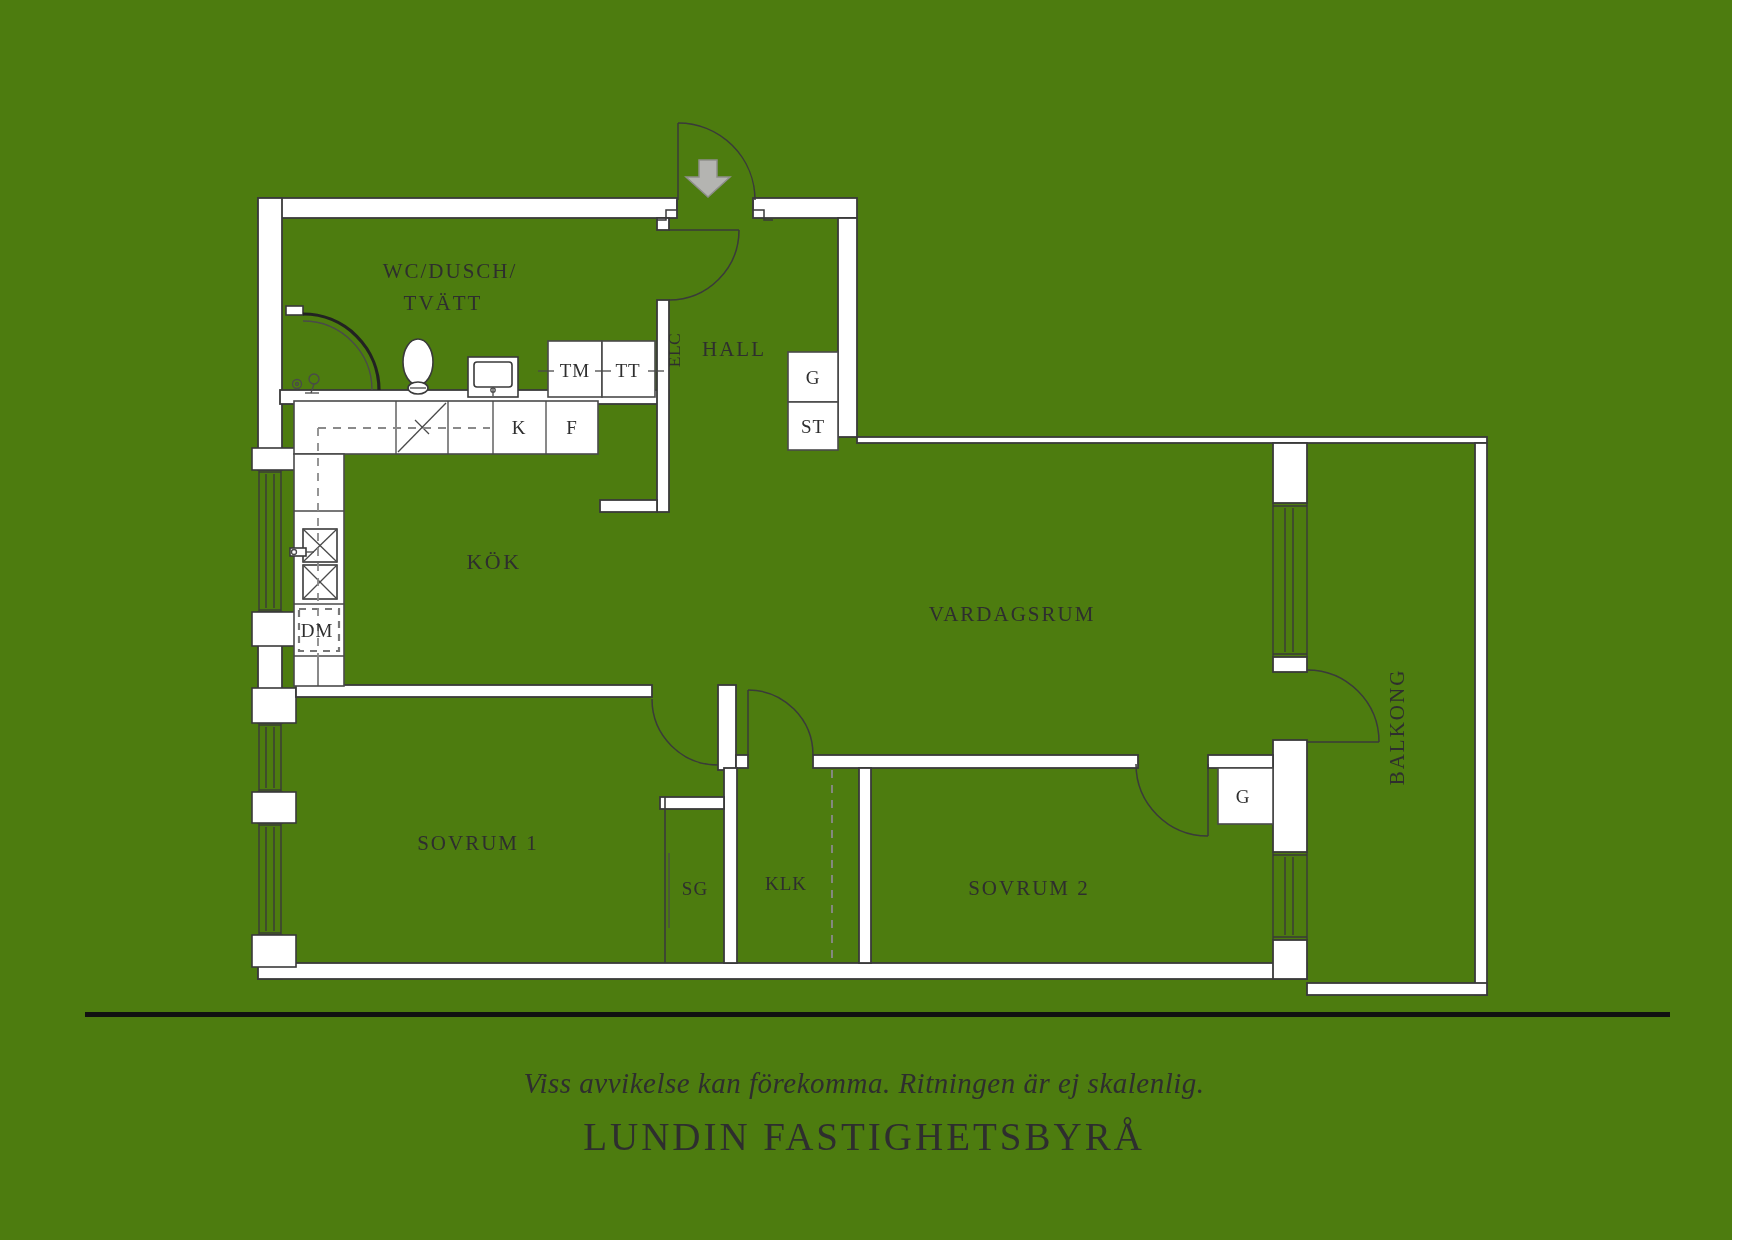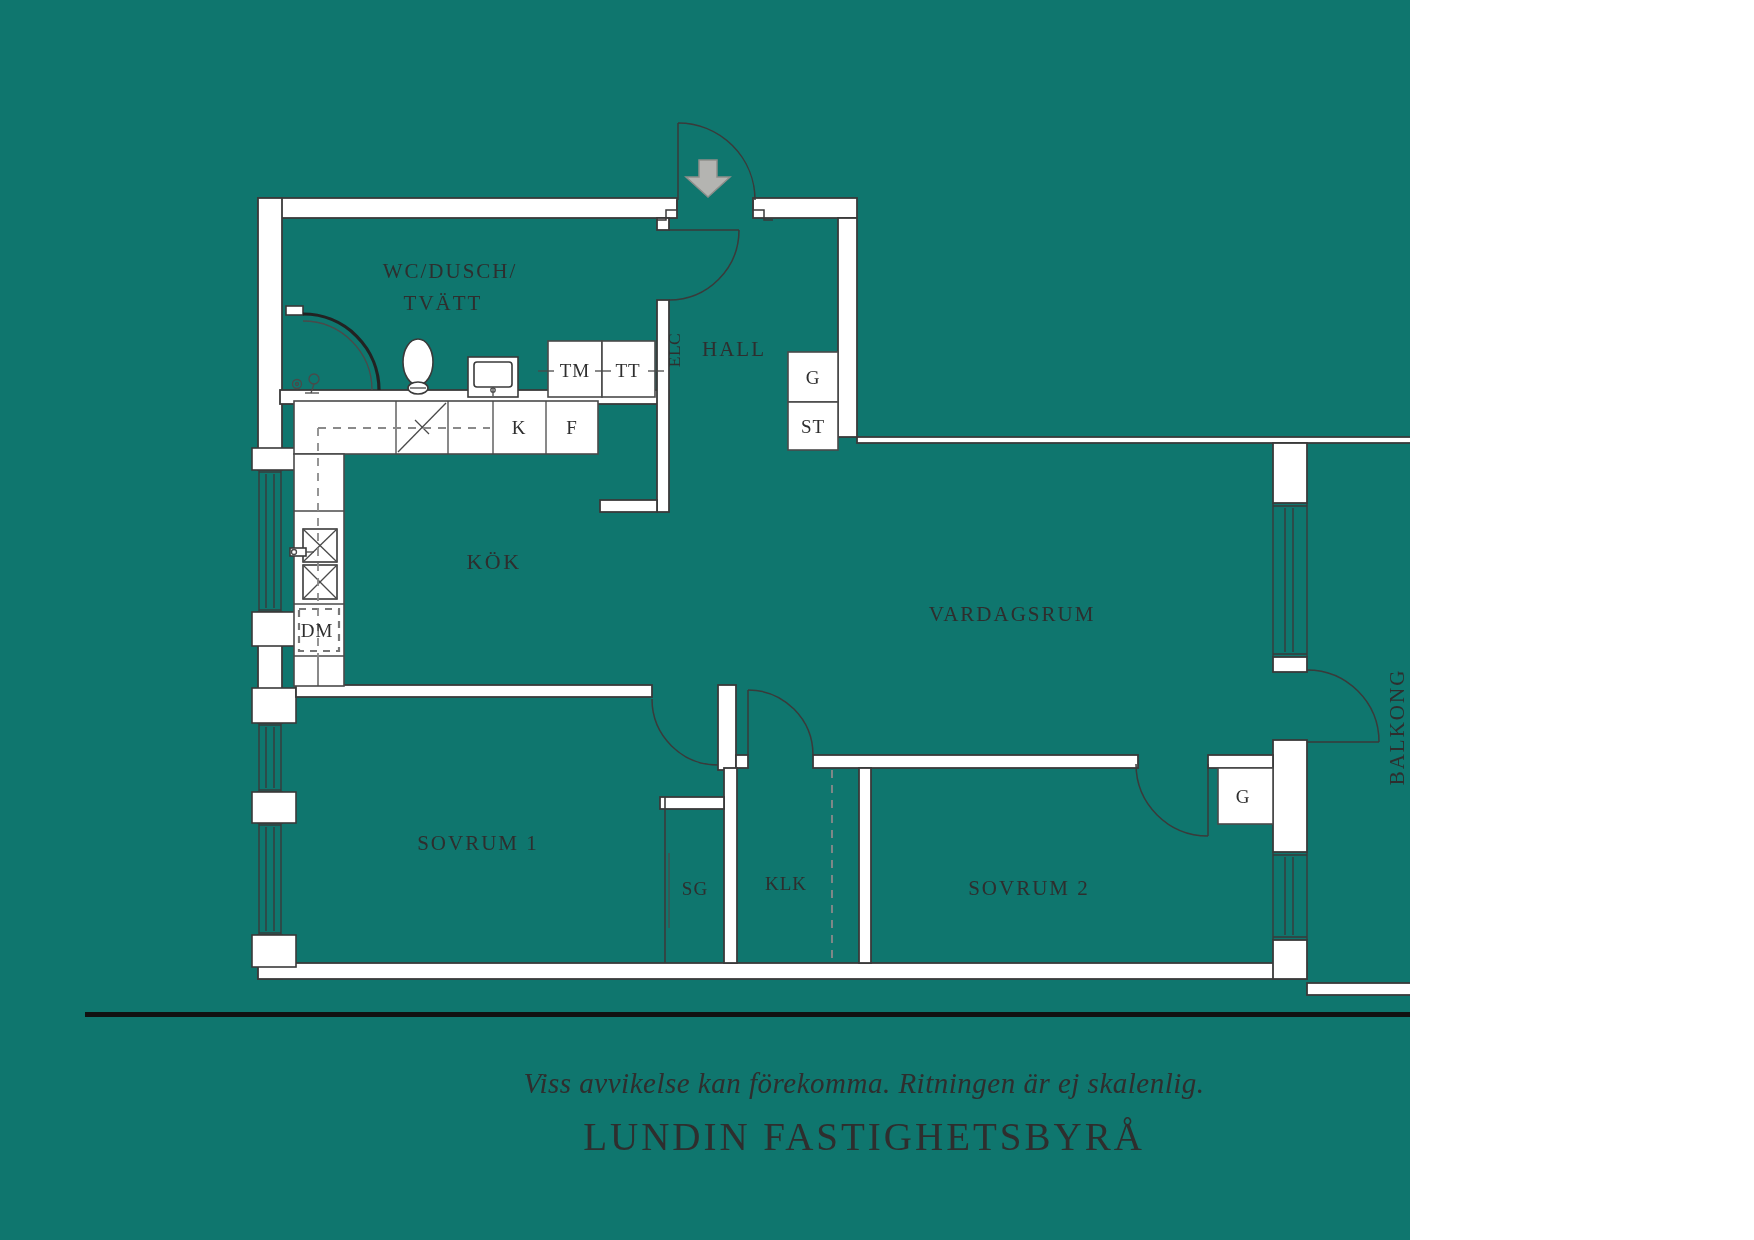--- a/index.html
+++ b/index.html
@@ -1,16 +1,16 @@
 <!DOCTYPE html>
 <html><head>
 <meta charset="utf-8">
 <style>
   html,body{margin:0;padding:0;background:#ffffff;}
-  .stage{position:relative;width:1410px;height:1240px;background:#0f766e;overflow:hidden;}
+  .stage{position:relative;width:1732px;height:1240px;background:#4d7c0f;overflow:hidden;}
   svg text{font-family:"Liberation Serif","DejaVu Serif",serif;fill:#2e2e2e;}
   .lbl{font-size:21px;letter-spacing:2px;}
   .lbl-big{font-size:22px;letter-spacing:2.5px;}
   .lbl-md{font-size:19px;letter-spacing:1px;}
   .lbl-sm{font-size:17.5px;letter-spacing:.5px;}
   .wall{fill:#ffffff;stroke:#3a3a3a;stroke-width:1.8;}
   .pier{fill:#ffffff;stroke:#3a3a3a;stroke-width:1.6;}
   .ln{stroke:#3a3a3a;stroke-width:1.6;fill:none;}
   .thin{stroke:#4a4a4a;stroke-width:1.3;fill:none;}
   .door{stroke:#3a3a3a;stroke-width:1.5;fill:none;}

